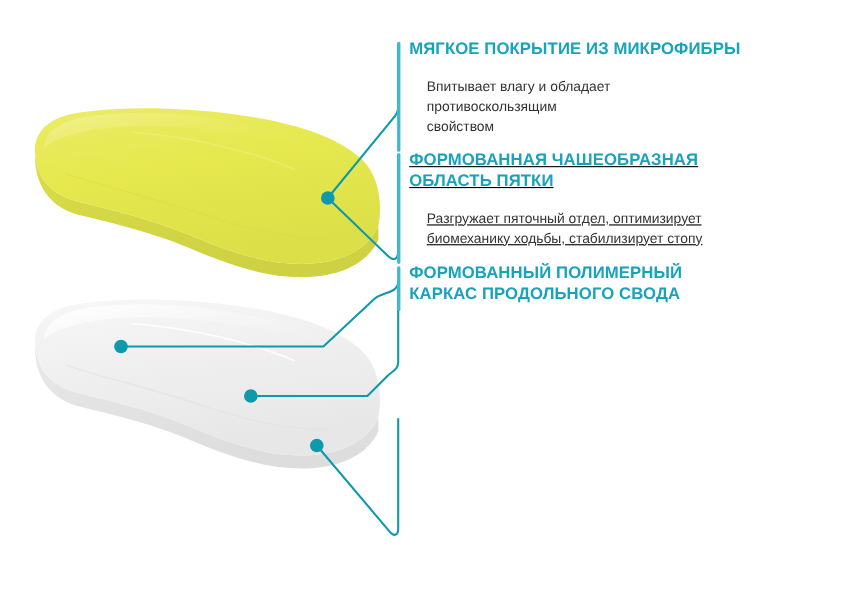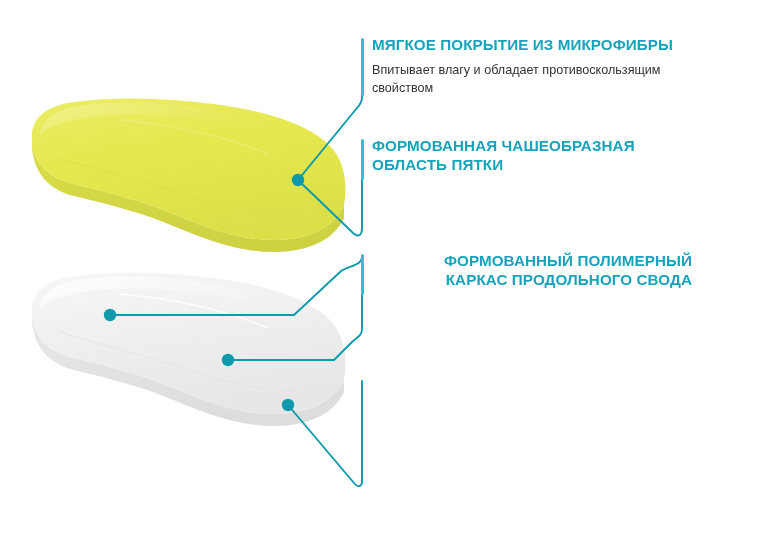--- a/index.html
+++ b/index.html
@@ -36,27 +36,27 @@
     font-weight:bold;
     line-height:1.24;
     letter-spacing:.1px;
     margin:0 0 7px 0;
     white-space:pre-line;
   }
   .c-body{
     color:#333333;
     font-size:12.6px;
     line-height:1.42;
-    margin:0;
+    margin:16px;
     white-space:pre-line;
   }
 
   #cal0{top:36px;}
-  #cal1{top:137px;}
-  #cal2{top:252px;text-align:right;}
+  #cal1{top:137px;text-decoration:underline;}
+  #cal2{top:240px;}
   #cal3{top:377px;}
 </style>
 </head>
 <body>
 
 <div id="stage">
 
   <svg id="artwork" viewBox="0 0 768 555" width="768" height="555">
     <defs>
       <linearGradient id="gYellowTop" x1="0" y1="0" x2="0.35" y2="1">
@@ -190,20 +190,22 @@
     <div class="bar"></div>
     <h3 class="c-title">МЯГКОЕ ПОКРЫТИЕ ИЗ МИКРОФИБРЫ</h3>
     <p class="c-body">Впитывает влагу и обладает противоскользящим
 свойством</p>
   </div>
 
   <div class="callout" id="cal1">
     <div class="bar"></div>
     <h3 class="c-title">ФОРМОВАННАЯ ЧАШЕОБРАЗНАЯ
 ОБЛАСТЬ ПЯТКИ</h3>
+    <p class="c-body">Разгружает пяточный отдел, оптимизирует
+биомеханику ходьбы, стабилизирует стопу</p>
   </div>
 
   <div class="callout" id="cal2">
     <div class="bar"></div>
     <h3 class="c-title">ФОРМОВАННЫЙ ПОЛИМЕРНЫЙ
 КАРКАС ПРОДОЛЬНОГО СВОДА</h3>
   </div>
 
 
 </div>

